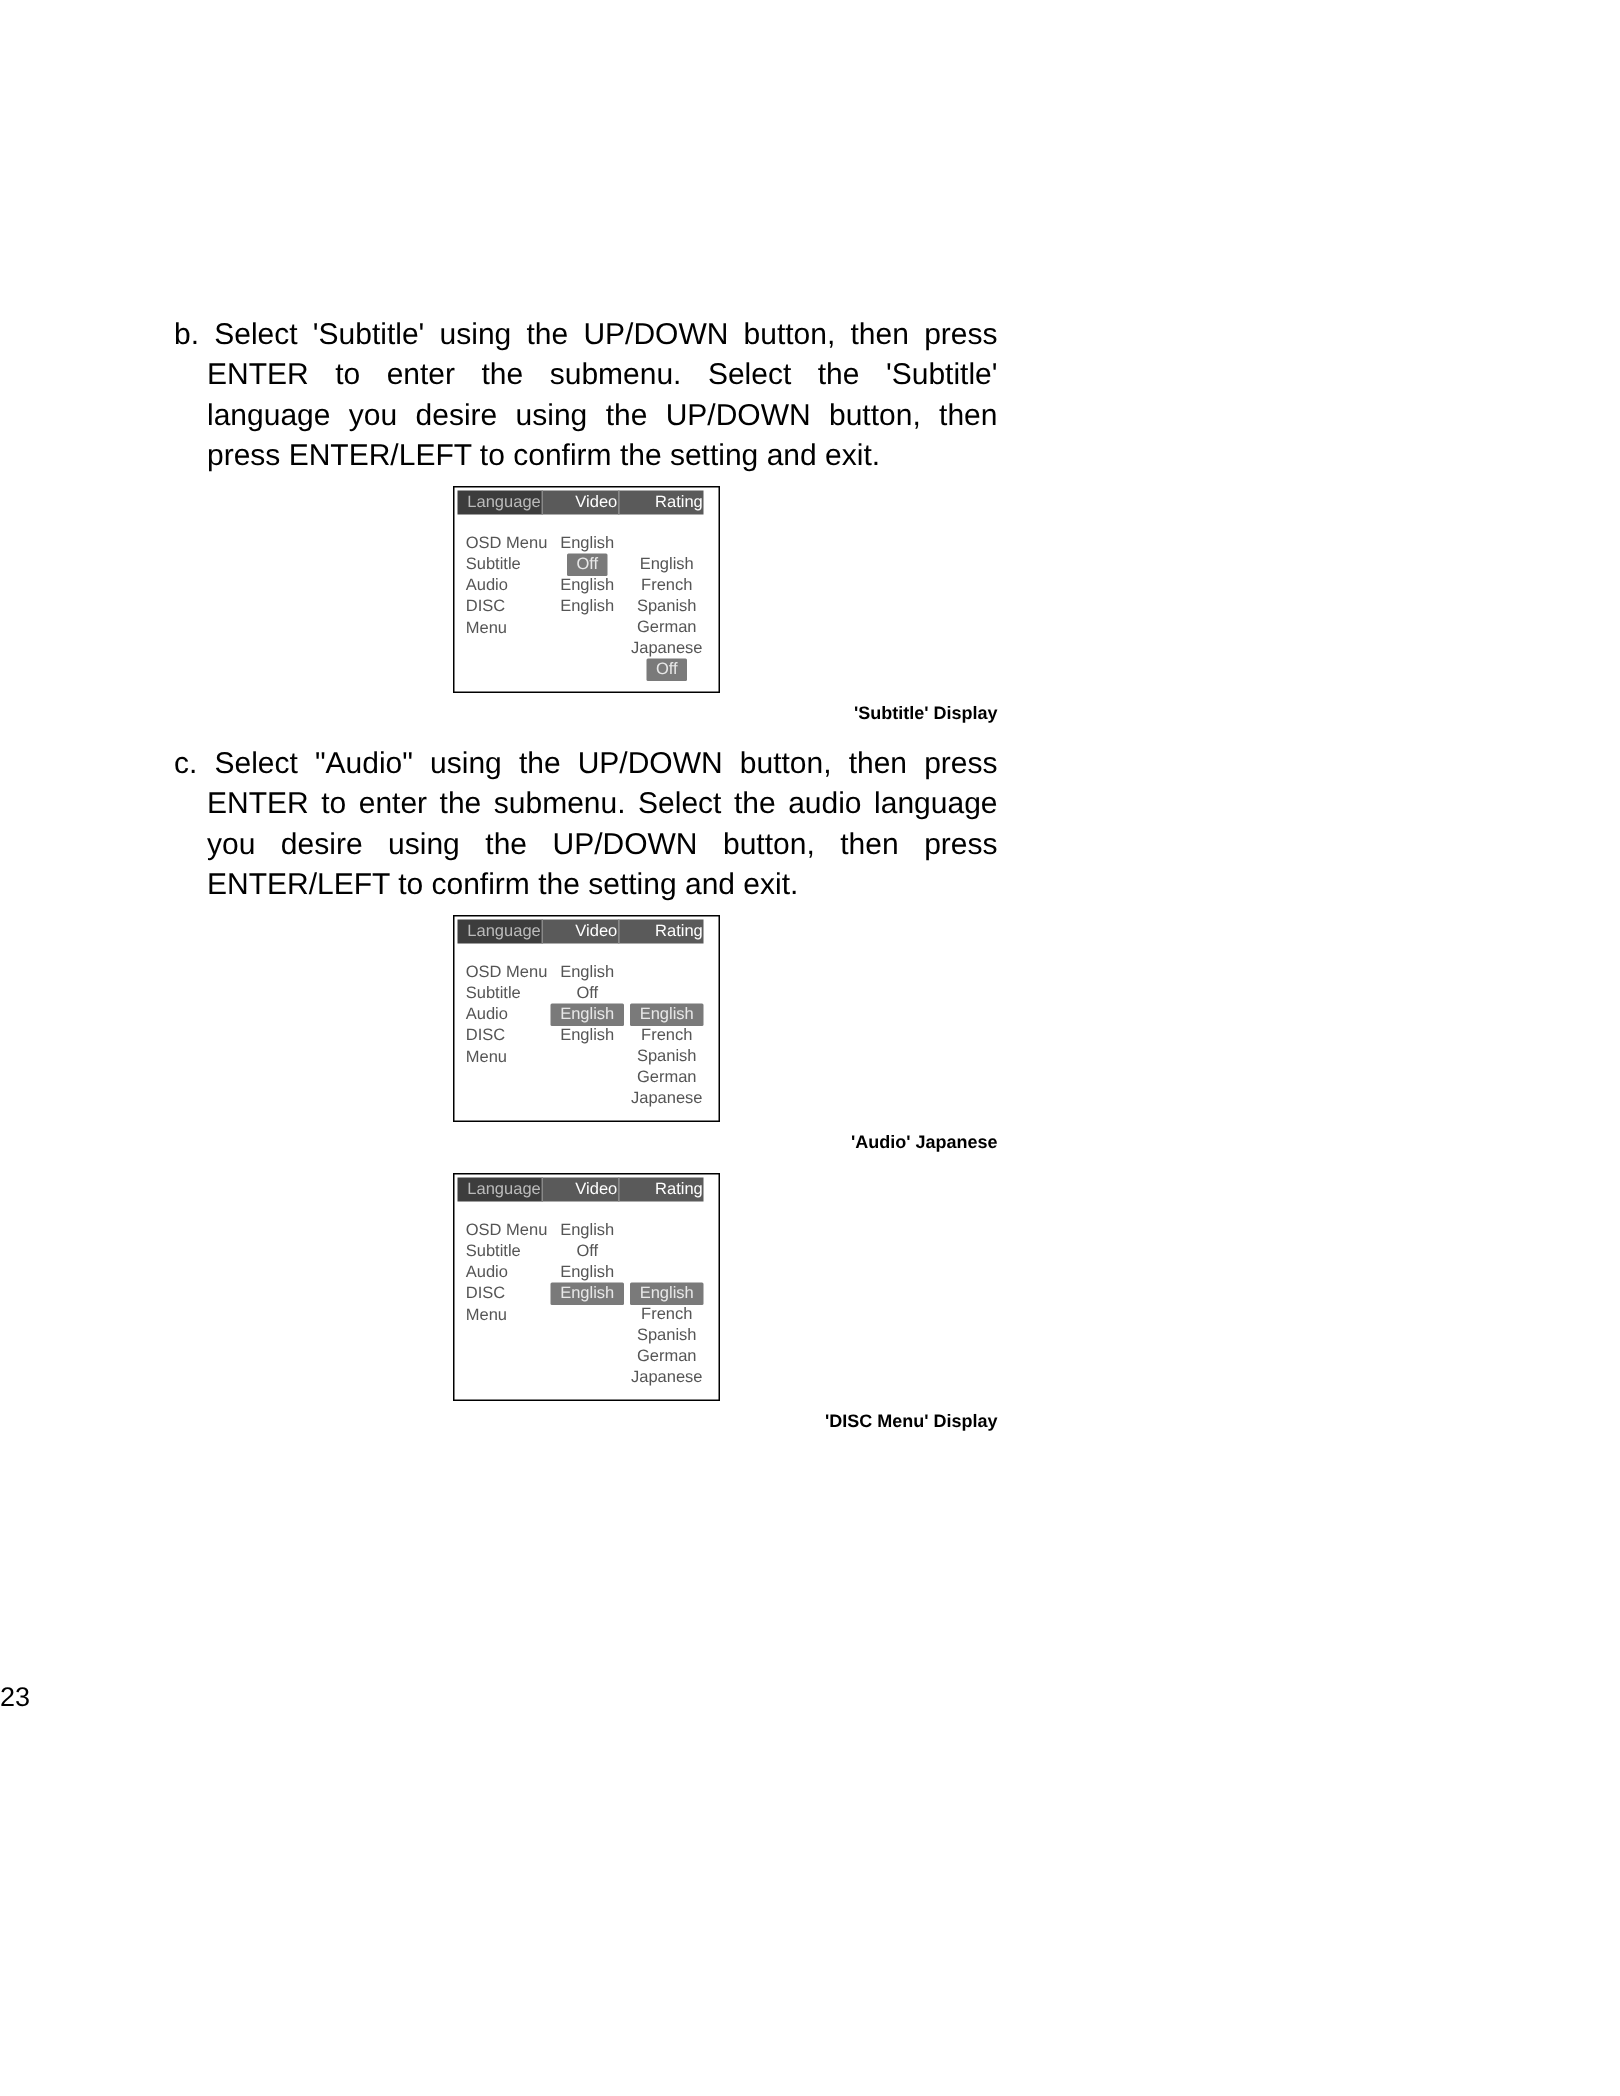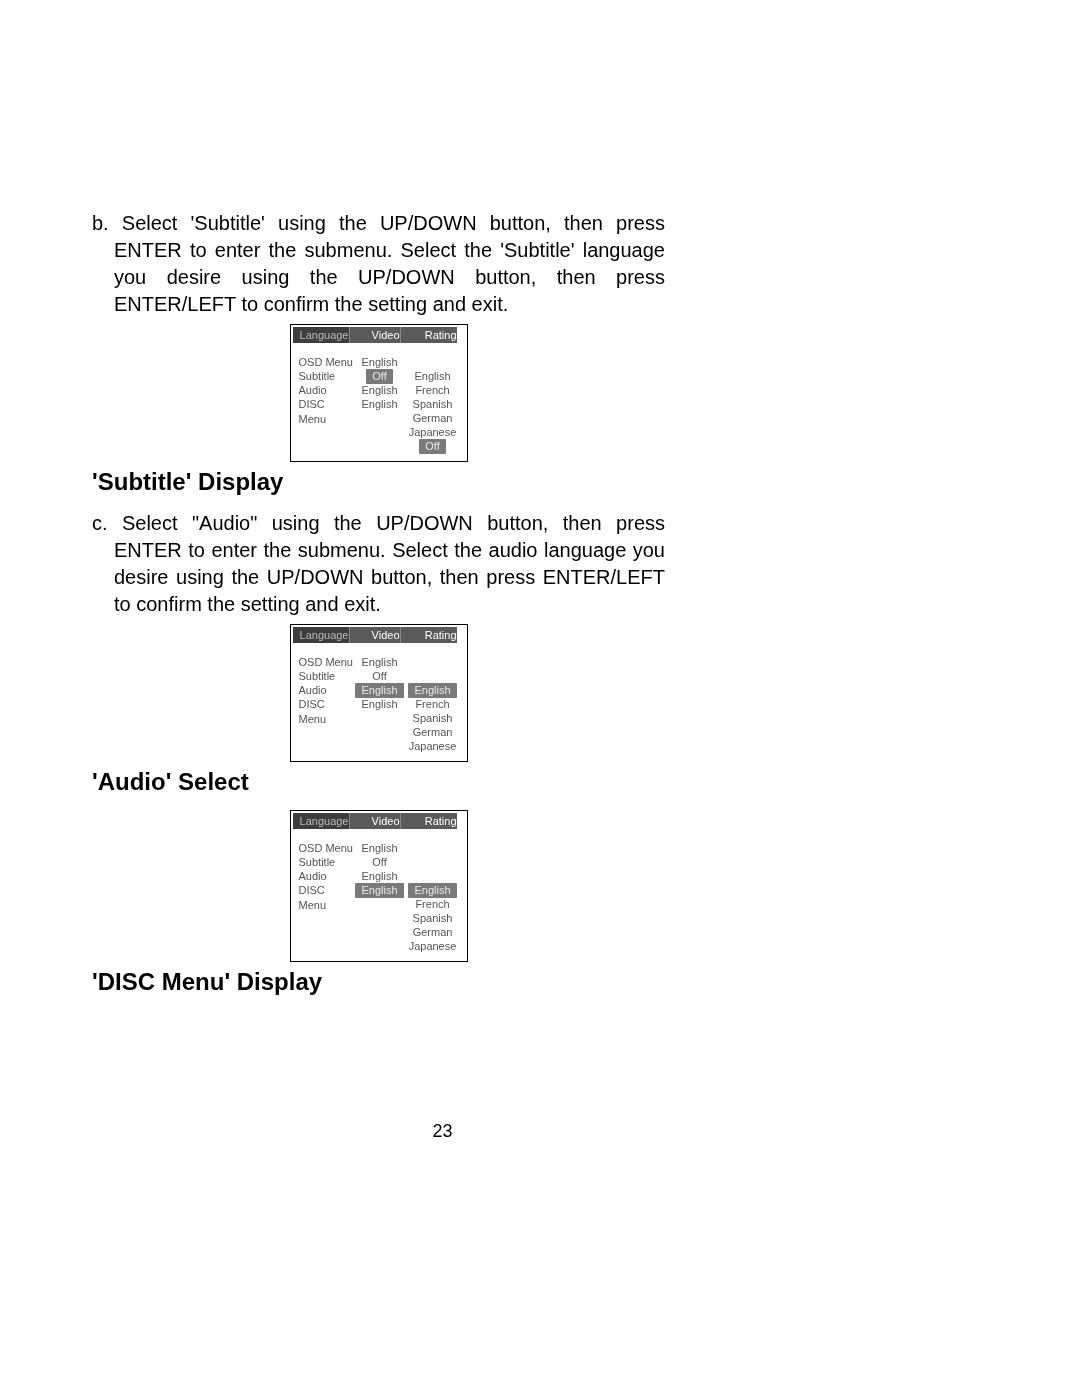--- a/index.html
+++ b/index.html
@@ -9,36 +9,36 @@
     width: 1080px;
     height: 1397px;
     font-family: Arial, Helvetica, sans-serif;
     color: #000;
   }
   .page {
     position: relative;
     width: 885px;
     height: 1397px;
     box-sizing: border-box;
-    padding: 210px 220px 0 92px;
+    padding: 210px 220px 0 116px;
   }
   .para {
     font-size: 20px;
     line-height: 1.35;
     text-align: justify;
     margin: 0 0 6px 0;
   }
   .indent {
     padding-left: 22px;
     text-indent: -22px;
   }
   .caption {
     font-weight: bold;
-    text-align: left;
-    font-size: 24px;
+    text-align: right;
+    font-size: 12px;
     margin: 6px 0 14px 0;
   }
   .osd-wrap {
     display: flex;
     justify-content: center;
     margin: 4px 0 2px 0;
   }
   .osd {
     border: 1px solid #000;
     background: #fff;
@@ -78,21 +78,20 @@
     color: #e8e8e8;
     display: inline-block;
     padding: 0 6px;
     border-radius: 1px;
   }
   .row { height: 14px; }
   .pagenum {
     position: absolute;
     left: 0; right: 0;
     bottom: 255px;
-    text-align: center;
     font-size: 18px;
   }
 </style>
 </head>
 <body>
 
 <div class="page">
 
   <p class="para indent">b. Select 'Subtitle' using  the UP/DOWN button, then press  ENTER to enter the submenu. Select  the 'Subtitle' language you desire using the UP/DOWN button, then press ENTER/LEFT to confirm the setting and exit.</p>
 
@@ -157,21 +156,21 @@
           <div class="row"></div>
           <div class="row"><span class="sel">English</span></div>
           <div class="row">French</div>
           <div class="row">Spanish</div>
           <div class="row">German</div>
           <div class="row">Japanese</div>
         </div>
       </div>
     </div>
   </div>
-  <div class="caption">'Audio' Select</div>
+  <div class="caption">'Audio' Japanese</div>
 
 
   <div class="osd-wrap">
     <div class="osd">
       <div class="osd-tabs">
         <div class="osd-tab active" style="width:56px">Language</div>
         <div class="osd-tab" style="width:50px">Video</div>
         <div class="osd-tab" style="width:56px;border-right:none">Rating</div>
       </div>
       <div class="osd-body">

